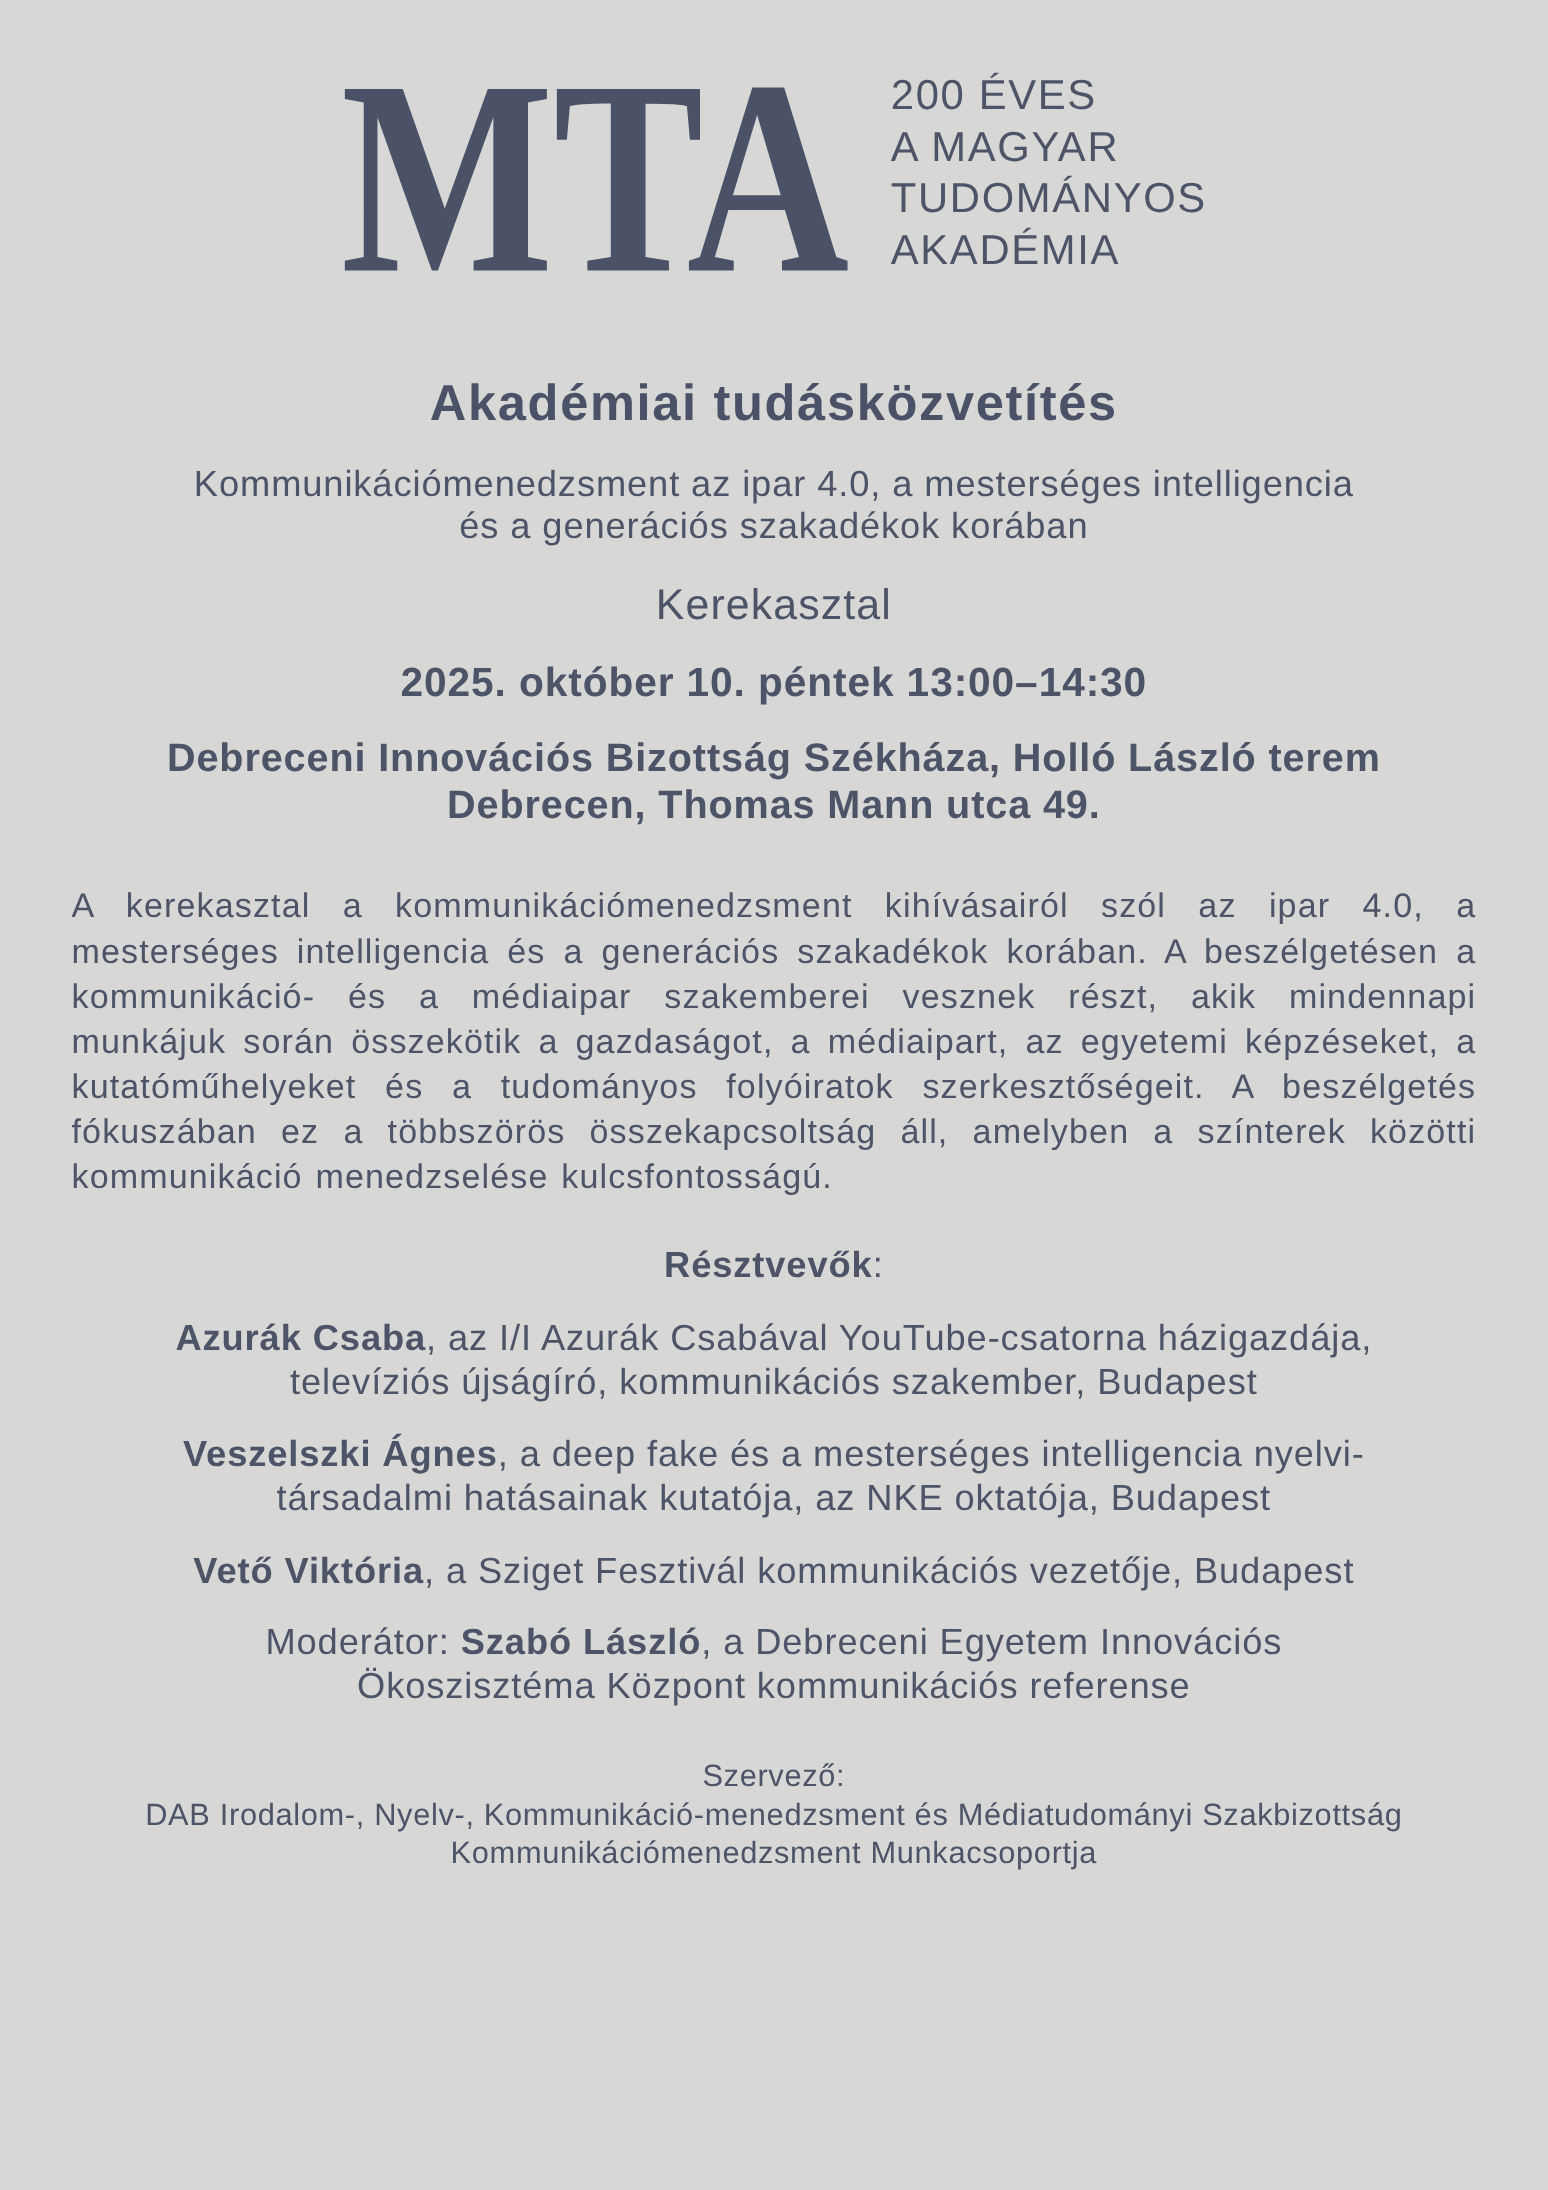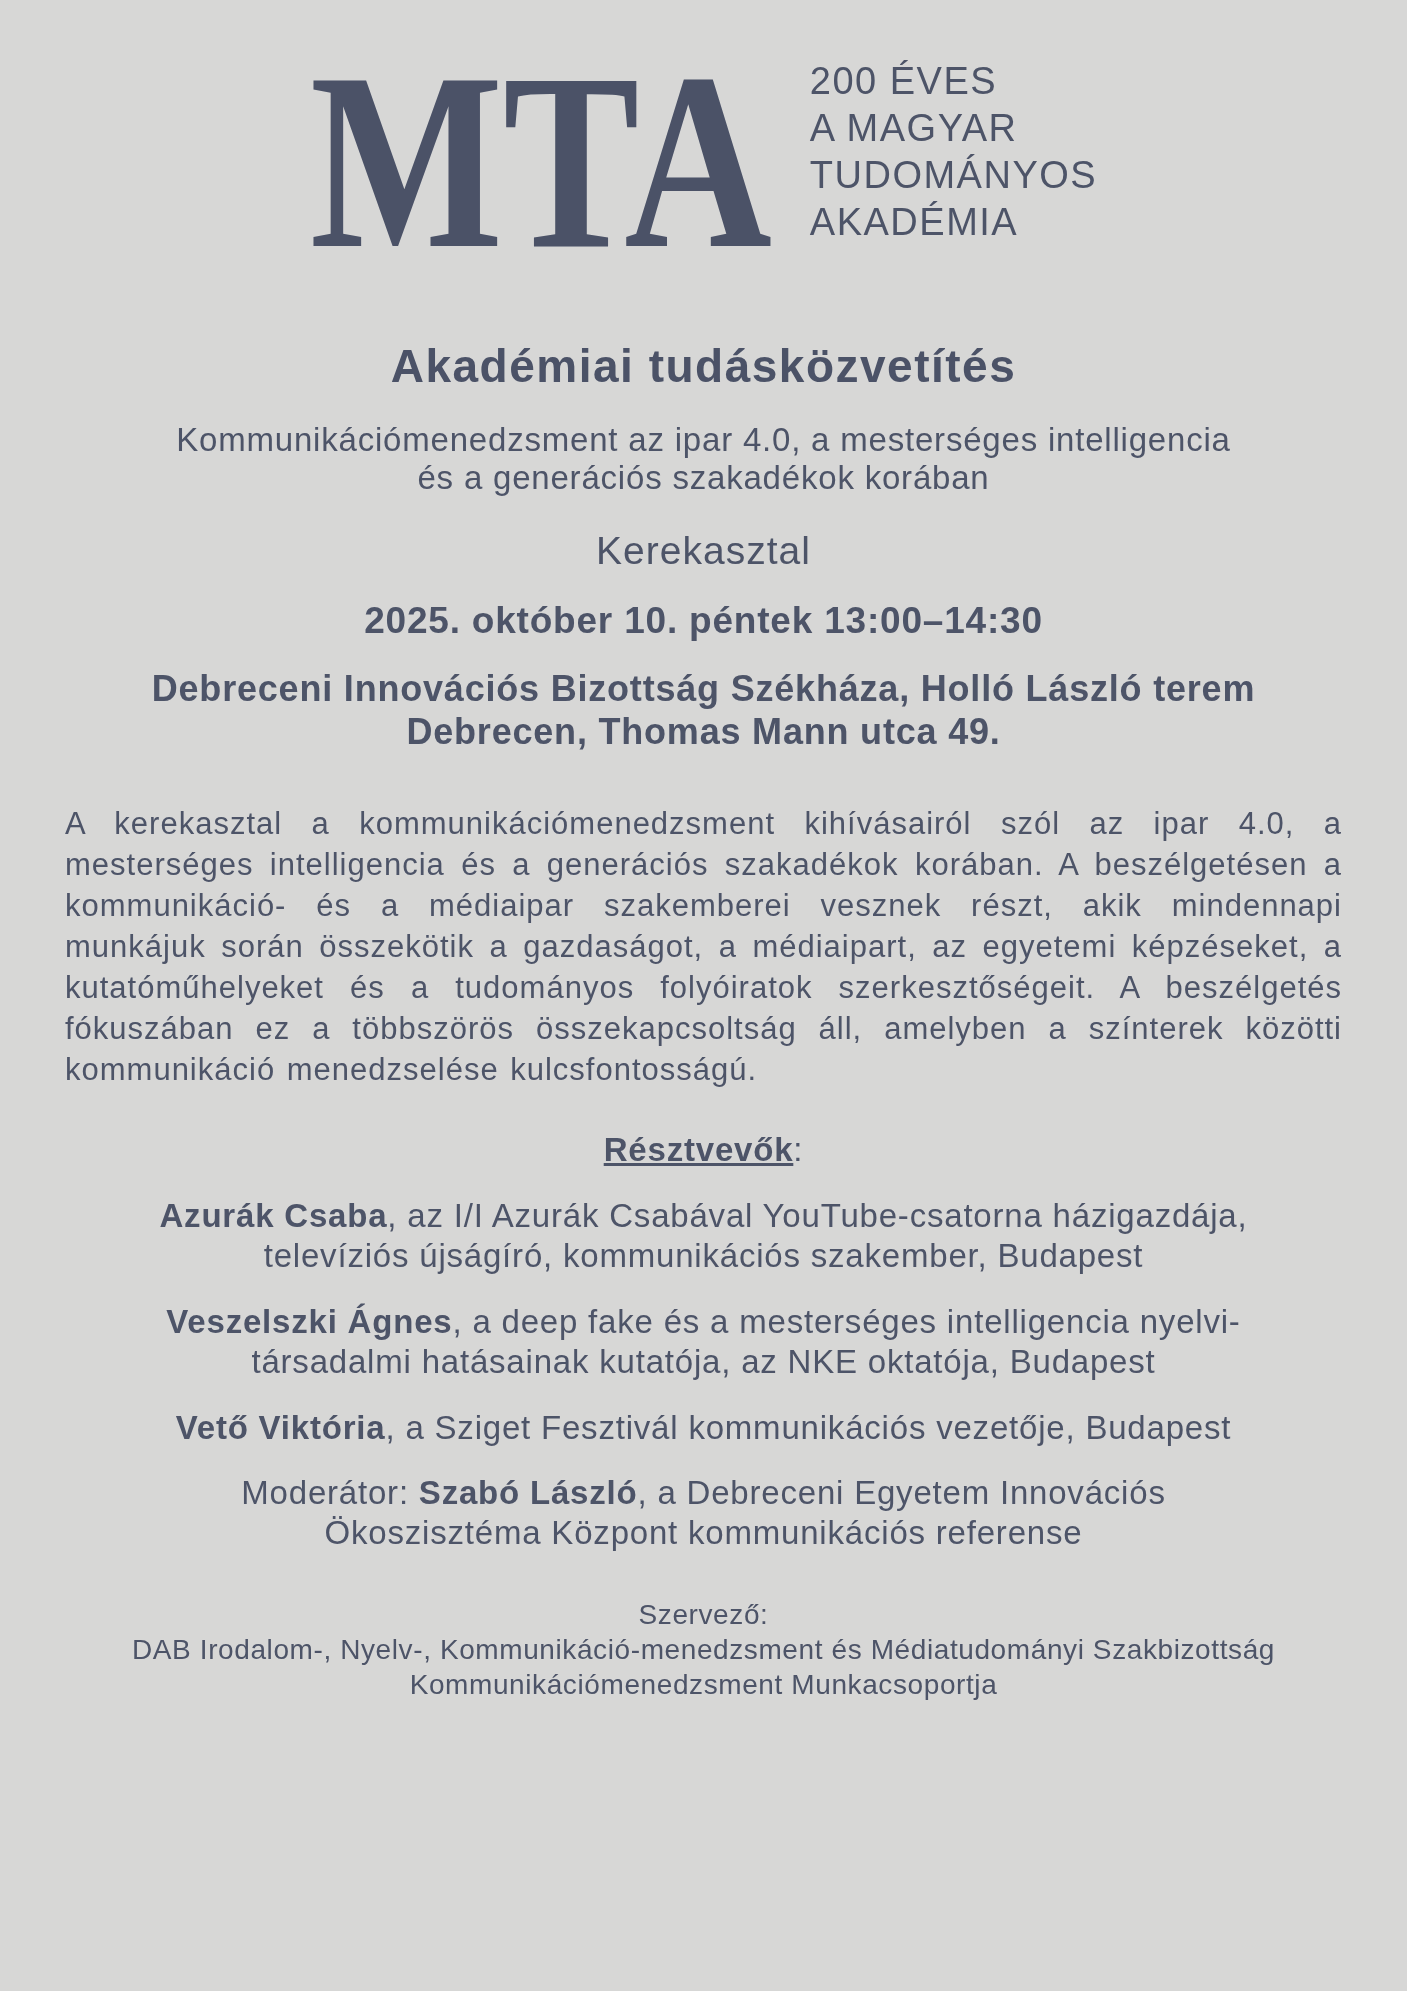--- a/index.html
+++ b/index.html
@@ -15,21 +15,21 @@
     background: #d7d7d6;
     color: #4d5468;
     overflow: hidden;
   }
   .center { text-align: center; }
 
   
   .logo-row {
     display: flex;
     justify-content: center;
-    align-items: flex-start;
+    align-items: center;
     gap: 38px;
     padding-top: 58px;
   }
   .logo-mono svg { display: block; }
   .logo-tagline {
     font-size: 38px;
     line-height: 47px;
     letter-spacing: 1.5px;
     font-weight: 400;
     color: #4d5468;
@@ -85,21 +85,21 @@
     text-justify: inter-word;
   }
 
   
   .participants-heading {
     margin-top: 40px;
     font-size: 33px;
     line-height: 40px;
     letter-spacing: 0.8px;
   }
-  .participants-heading .hd-bold { font-weight: 700; text-decoration: underline; }
+  .participants-heading .hd-bold { font-weight: 700; }
   .entry {
     margin: 26px auto 0 auto;
     max-width: 1170px;
     font-size: 33px;
     line-height: 40px;
     letter-spacing: 0.8px;
     font-weight: 400;
   }
   .entry .name { font-weight: 700; }
   .entry--moderator { max-width: 950px; margin-top: 25px; }

